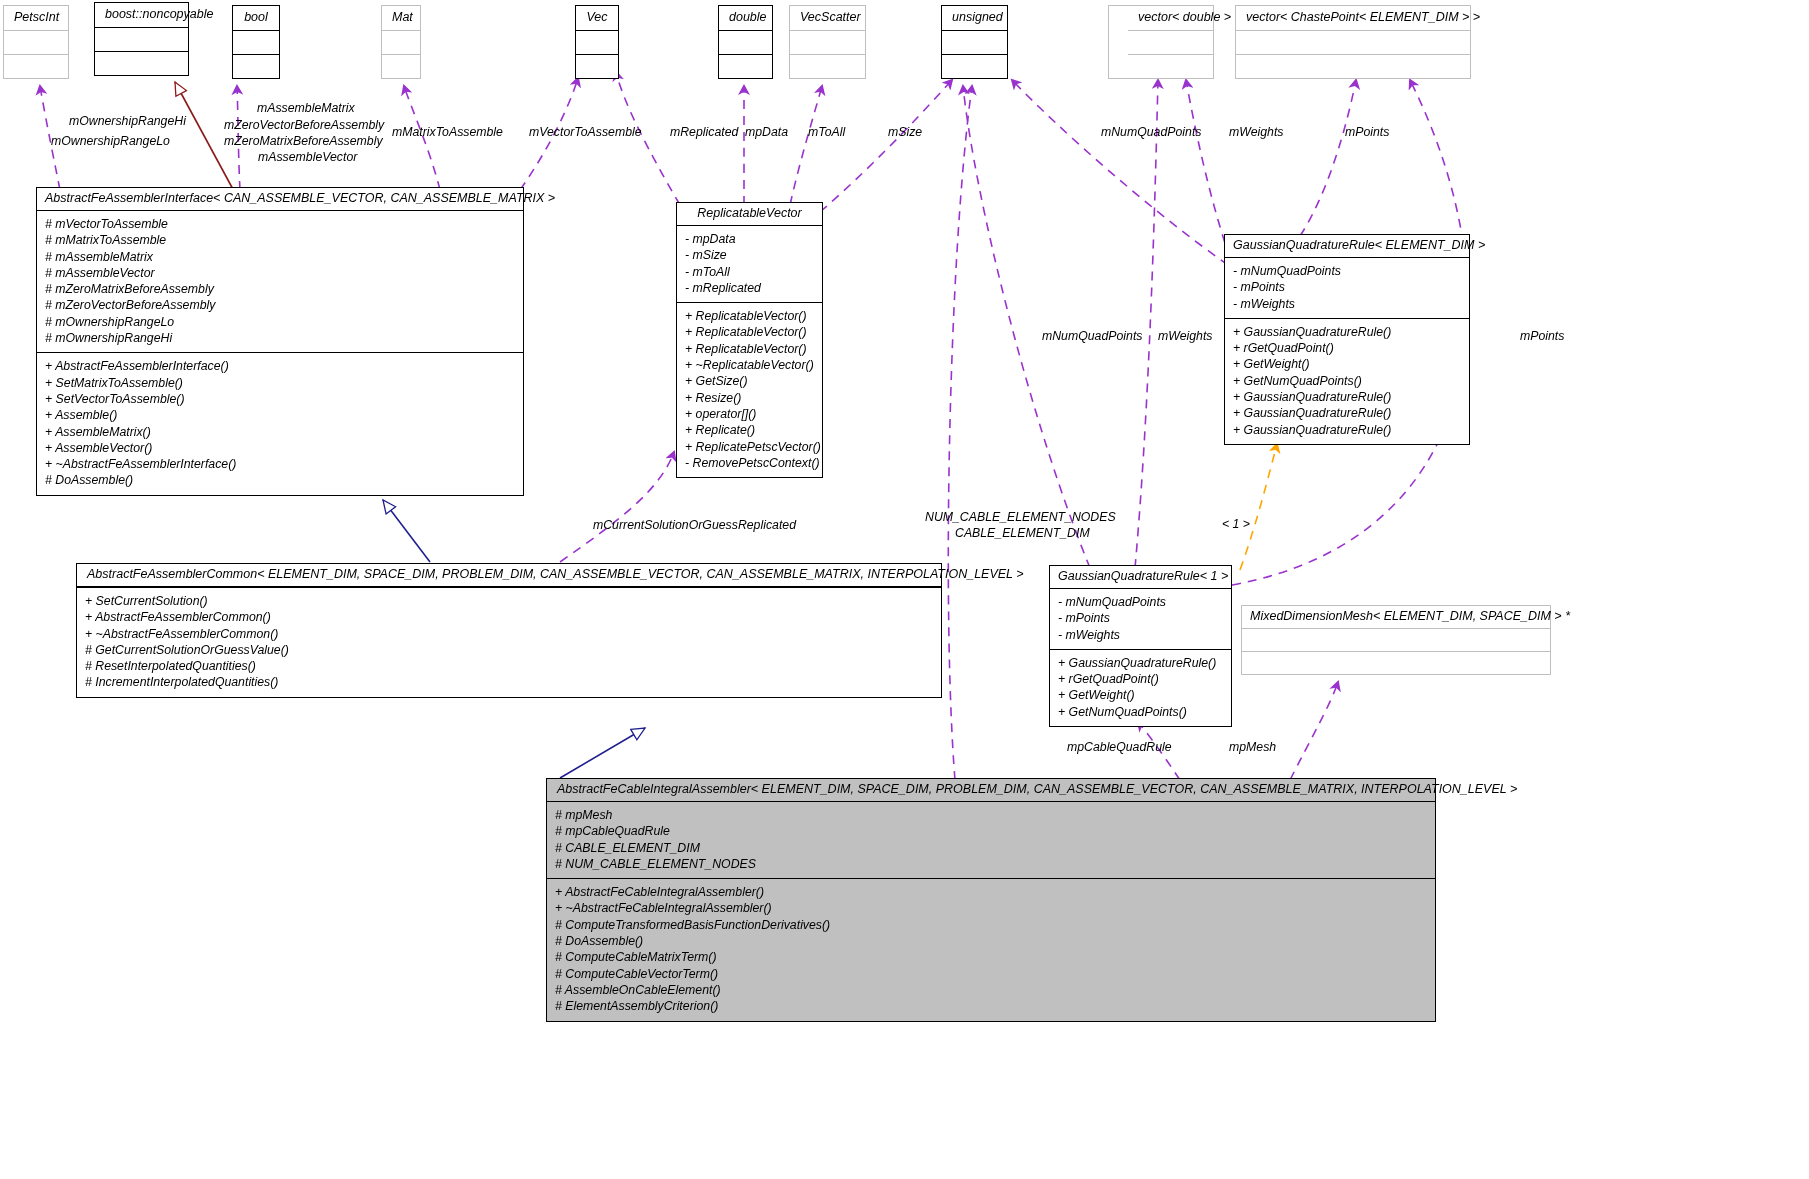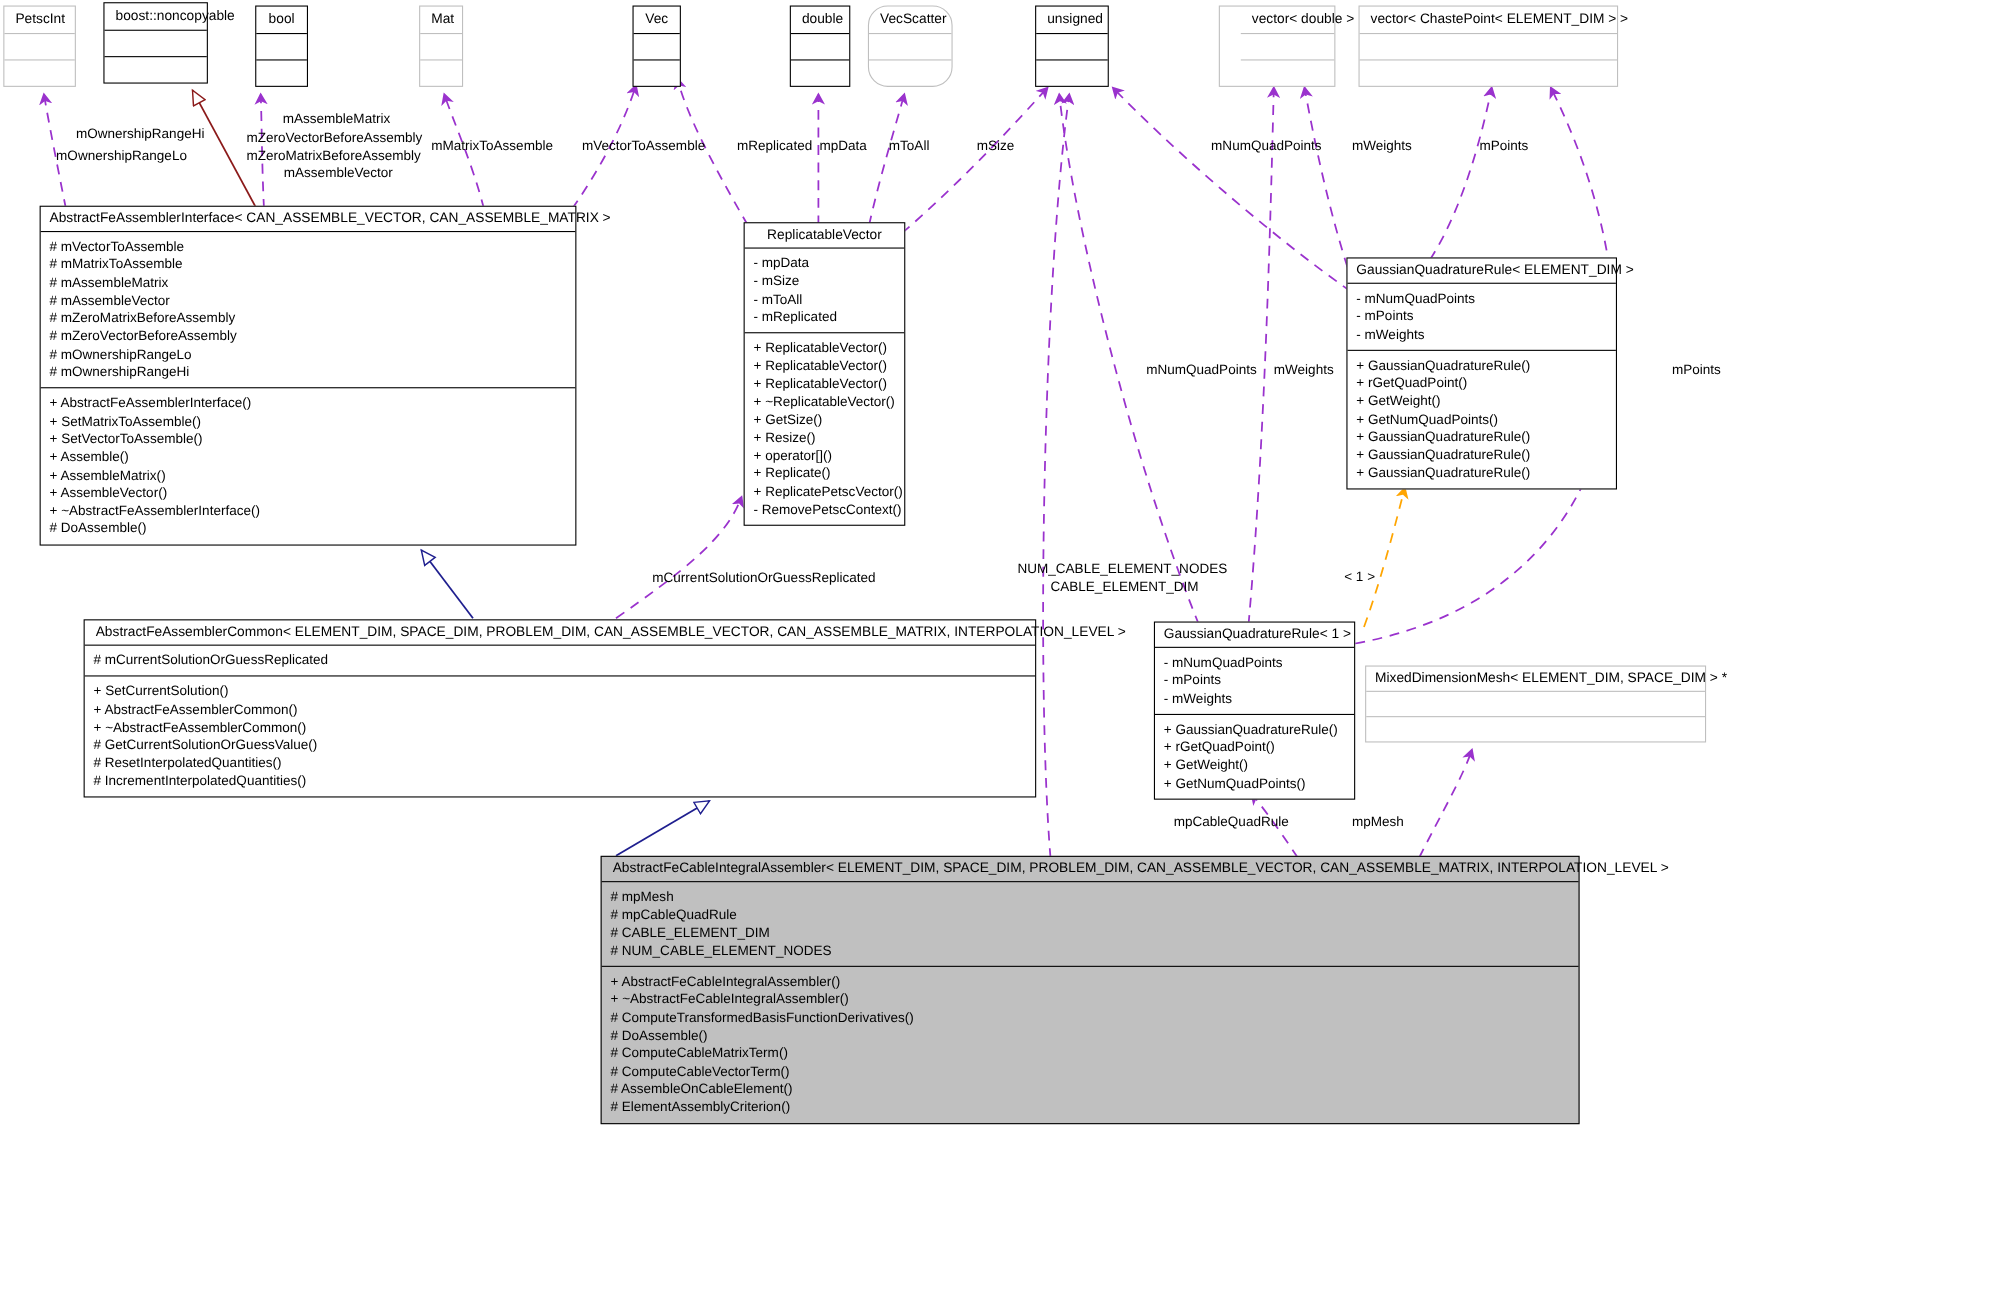--- a/index.html
+++ b/index.html
@@ -5,21 +5,21 @@
   * { box-sizing: border-box; }
   html, body { margin: 0; padding: 0; }
   body {
     width: 1809px;
     height: 1179px;
     background: #ffffff;
     font-family: "Liberation Sans", sans-serif;
     position: relative;
     overflow: hidden;
   }
-  #canvas { position: absolute; left: 0; top: 0; width: 1809px; height: 1179px; }
+  #canvas { position: absolute; left: 0; top: 0; width: 1809px; height: 1179px; font-style: italic; }
   svg.edges { position: absolute; left: 0; top: 0; width: 1809px; height: 1179px; pointer-events: none; }
 
   
   .cls {
     position: absolute;
     background: #ffffff;
     border: 1px solid #000000;
     color: #000000;
   }
   .cls.grey-border { border-color: #bfbfbf; }
@@ -172,21 +172,21 @@
   </div>
 
   <div class="cls stub" style="left:718px; top:5px; width:55px;">
     <div class="title">double</div>
     <div class="sep"></div>
     <div class="compartment empty"></div>
     <div class="sep"></div>
     <div class="compartment empty"></div>
   </div>
 
-  <div class="cls stub grey-border" style="left:789px; top:5px; width:77px;border-radius:18px;">
+  <div class="cls stub grey-border" style="left:789px; top:5px; width:77px;">
     <div class="title">VecScatter</div>
     <div class="sep"></div>
     <div class="compartment empty"></div>
     <div class="sep"></div>
     <div class="compartment empty"></div>
   </div>
 
   <div class="cls stub" style="left:941px; top:5px; width:67px;">
     <div class="title">unsigned</div>
     <div class="sep"></div>
@@ -277,23 +277,20 @@
       <div class="row">+ GetNumQuadPoints()</div>
       <div class="row">+ GaussianQuadratureRule()</div>
       <div class="row">+ GaussianQuadratureRule()</div>
       <div class="row">+ GaussianQuadratureRule()</div>
     </div>
   </div>
 
   <div class="cls" style="left:36px; top:563px; width:866px;margin-left:40px;">
     <div class="title" style="text-align:left; padding-left:10px;">AbstractFeAssemblerCommon&lt; ELEMENT_DIM, SPACE_DIM, PROBLEM_DIM, CAN_ASSEMBLE_VECTOR, CAN_ASSEMBLE_MATRIX, INTERPOLATION_LEVEL &gt;</div>
     <div class="sep"></div>
-    <div class="compartment">
-      <div class="row"># mCurrentSolutionOrGuessReplicated</div>
-    </div>
     <div class="sep"></div>
     <div class="compartment">
       <div class="row">+ SetCurrentSolution()</div>
       <div class="row">+ AbstractFeAssemblerCommon()</div>
       <div class="row">+ ~AbstractFeAssemblerCommon()</div>
       <div class="row"># GetCurrentSolutionOrGuessValue()</div>
       <div class="row"># ResetInterpolatedQuantities()</div>
       <div class="row"># IncrementInterpolatedQuantities()</div>
     </div>
   </div>

